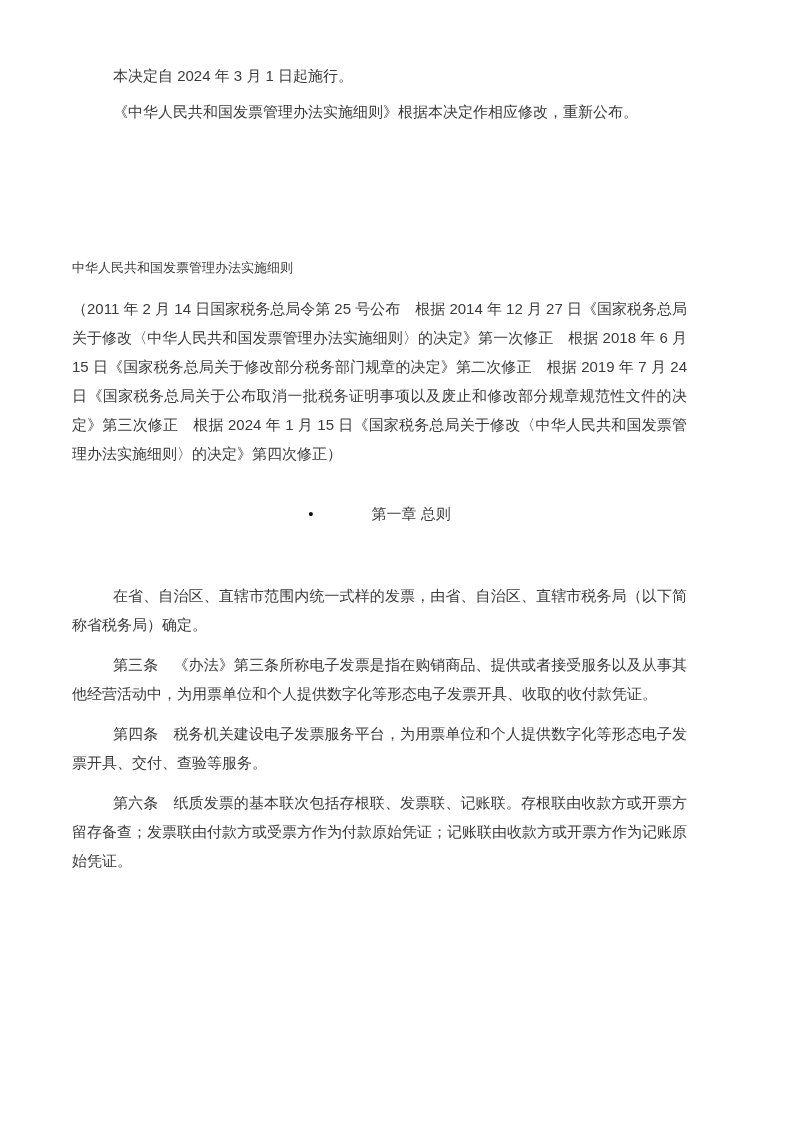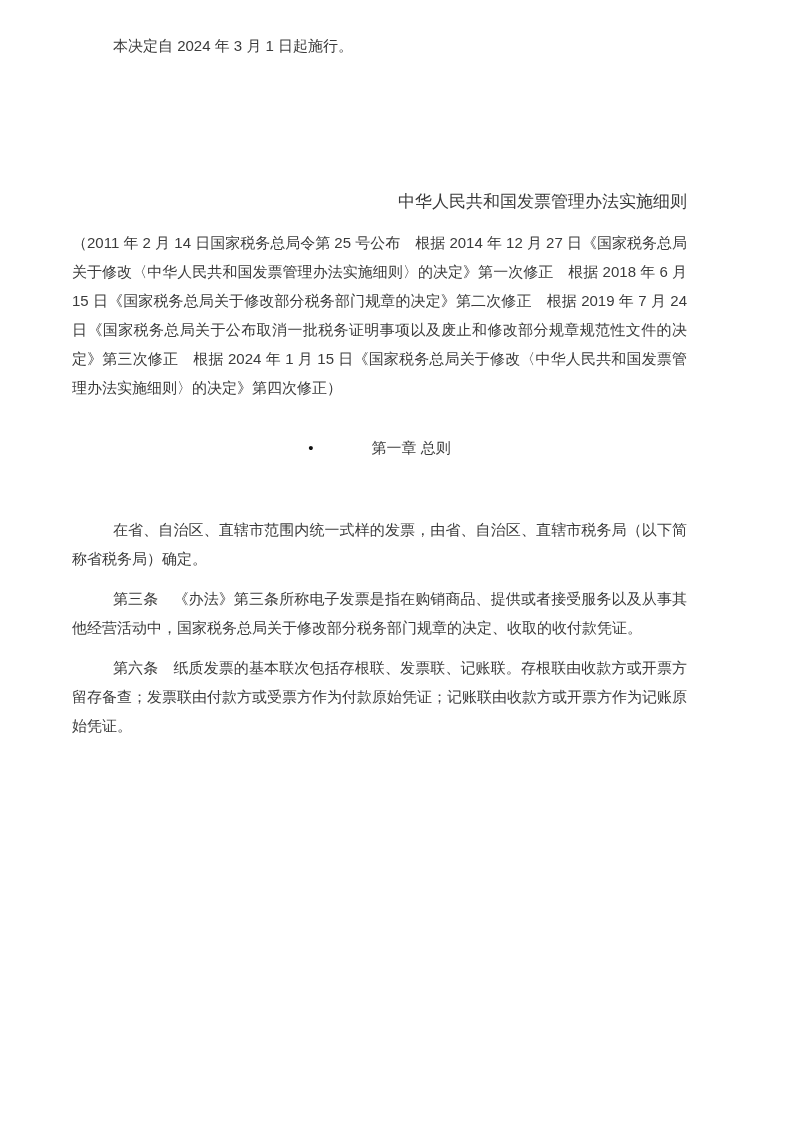--- a/index.html
+++ b/index.html
@@ -10,29 +10,29 @@
     color: #3b3b3b;
     font-family: "Liberation Sans", "DejaVu Sans", sans-serif;
     font-size: 15px;
     line-height: 29px;
     overflow: hidden;
   }
   .page {
     box-sizing: border-box;
     width: 760px;
     height: 1122px;
-    padding: 31px 73px 0 72px;
+    padding: 61px 73px 0 72px;
   }
   p { margin: 0; }
   .indent { text-indent: 41px; }
   .intro-2 { margin-top: 7px; }
   .doc-title {
     margin: 127px 0 0 0;
-    text-align: right;
-    font-size: 17px;
+    text-align: left;
+    font-size: 13px;
     font-weight: 400;
     line-height: 29px;
     color: #3b3b3b;
   }
   .promulgation {
     margin-top: 12px;
     text-align: justify;
   }
   .chapter-line {
     margin-top: 31px;
@@ -52,27 +52,29 @@
     margin-bottom: 11px;
   }
   .article:last-child { margin-bottom: 0; }
 </style>
 </head>
 <body>
 
 <div class="page">
 
   <p class="indent intro-1">本决定自 2024 年 3 月 1 日起施行。</p>
+  <p class="indent intro-2">《中华人民共和国发票管理办法实施细则》根据本决定作相应修改，重新公布。</p>
 
   <p class="doc-title">中华人民共和国发票管理办法实施细则</p>
 
   <p class="promulgation">（2011 年 2 月 14 日国家税务总局令第 25 号公布　根据 2014 年 12 月 27 日《国家税务总局关于修改〈中华人民共和国发票管理办法实施细则〉的决定》第一次修正　根据 2018 年 6 月 15 日《国家税务总局关于修改部分税务部门规章的决定》第二次修正　根据 2019 年 7 月 24 日《国家税务总局关于公布取消一批税务证明事项以及废止和修改部分规章规范性文件的决定》第三次修正　根据 2024 年 1 月 15 日《国家税务总局关于修改〈中华人民共和国发票管理办法实施细则〉的决定》第四次修正）</p>
 
   <div class="chapter-line">
     <span class="bullet">•</span>
     <span class="chapter-text">第一章 总则</span>
   </div>
 
   <p class="indent article">在省、自治区、直辖市范围内统一式样的发票，由省、自治区、直辖市税务局（以下简称省税务局）确定。</p>
-  <p class="indent article">第三条　《办法》第三条所称电子发票是指在购销商品、提供或者接受服务以及从事其他经营活动中，国家税务总局关于修改部分税务部门规章的决定、收取的收付款凭证。</p>
+  <p class="indent article">第三条　《办法》第三条所称电子发票是指在购销商品、提供或者接受服务以及从事其他经营活动中，为用票单位和个人提供数字化等形态电子发票开具、收取的收付款凭证。</p>
+  <p class="indent article">第四条　税务机关建设电子发票服务平台，为用票单位和个人提供数字化等形态电子发票开具、交付、查验等服务。</p>
   <p class="indent article">第六条　纸质发票的基本联次包括存根联、发票联、记账联。存根联由收款方或开票方留存备查；发票联由付款方或受票方作为付款原始凭证；记账联由收款方或开票方作为记账原始凭证。</p>
 
 </div>
 
 </body></html>

